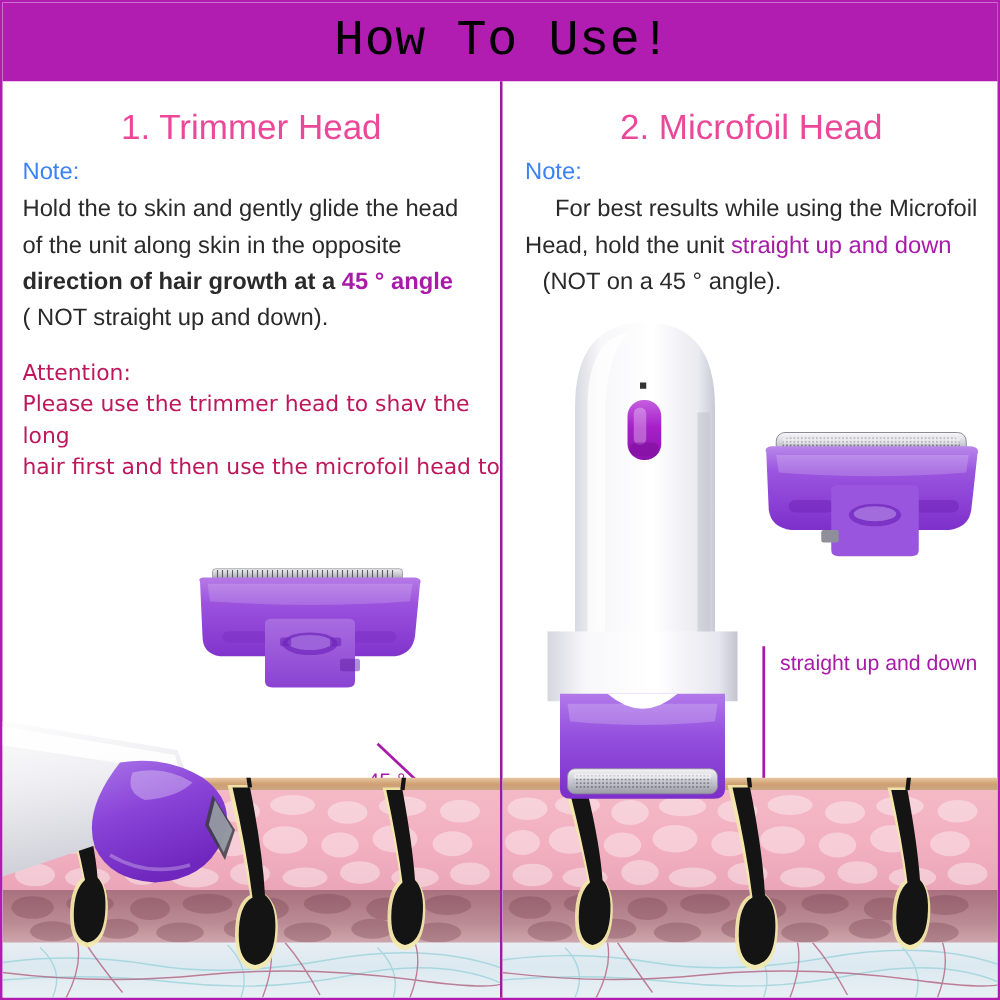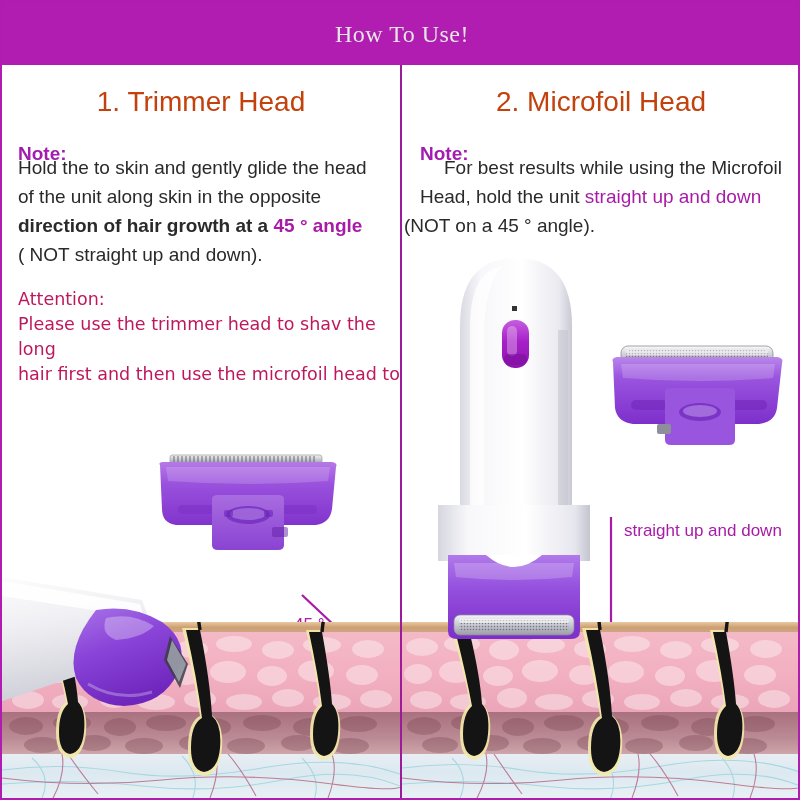--- a/index.html
+++ b/index.html
@@ -17,37 +17,37 @@
     background:#fff;
     overflow:hidden;
   }
   
   #header{
     position:absolute;left:0;top:0;width:800px;height:63px;
     background:#B11CB1;
     display:flex;align-items:center;justify-content:center;
   }
   #header-title{
-    color:#e5e5e5;font-size:24px;line-height:40px;
+    color:#000000;font-size:40px;line-height:40px;
     font-weight:400;letter-spacing:.5px;
-    font-family:Liberation Serif, serif;
+    font-family:Liberation Mono, monospace;
   }
   
   .panel{position:absolute;top:63px;width:398px;height:735px;overflow:hidden;}
   #panel-left{left:0;}
   #panel-right{left:400px;}
   #divider{position:absolute;left:398px;top:63px;width:2px;height:735px;background:#9B1B9B;}
   .panel-title{
     position:absolute;left:0;width:100%;text-align:center;
-    color:#c2410c;font-size:28px;line-height:30px;font-weight:400;
+    color:#ec4899;font-size:28px;line-height:30px;font-weight:400;
   }
   #title-left{top:22px;}
   #title-right{top:22px;}
   .note-label{
-    position:absolute;font-size:19px;line-height:22px;font-weight:bold;color:#a21caf;margin-top:16px;
+    position:absolute;font-size:19px;line-height:22px;font-weight:normal;color:#3b82f6;
   }
   .body-text{
     position:absolute;font-size:19px;line-height:29px;color:#2a2a2a;
   }
   .hl{color:#A81BA8;}
   .attention{
     position:absolute;font-size:17.5px;line-height:25px;color:#be185d;
     font-family:"DejaVu Sans","Liberation Sans",sans-serif;
   }
   .attention .att-head{display:block;}
@@ -303,21 +303,21 @@
   <div class="panel" id="panel-right">
 
     <div class="panel-title" id="title-right">2. Microfoil Head</div>
 
     <div class="note-label" style="left:18px;top:62px;">Note:</div>
 
     <div class="body-text" style="left:18px;top:88px;margin-left:24px;">For best results while using the Microfoil</div>
     <div class="body-text" style="left:18px;top:117px;">
       <span>Head, hold the unit </span><span class="hl">straight up and down</span>
     </div>
-    <div class="body-text" style="left:2px;top:146px;text-align:center;">(NOT on a 45 ° angle).</div>
+    <div class="body-text" style="left:32px;top:146px;text-align:center;">(NOT on a 45 ° angle).</div>
 
     <svg class="art" style="left:38px;top:185px;" width="160" height="360" viewBox="0 0 160 360">
       <defs>
         <linearGradient id="bodyWhiteR" x1="0" y1="0" x2="1" y2="0">
           <stop offset="0%" stop-color="#d9d9e2"></stop>
           <stop offset="18%" stop-color="#f7f7fa"></stop>
           <stop offset="55%" stop-color="#ffffff"></stop>
           <stop offset="88%" stop-color="#eaeaf0"></stop>
           <stop offset="100%" stop-color="#c9c9d4"></stop>
         </linearGradient>

